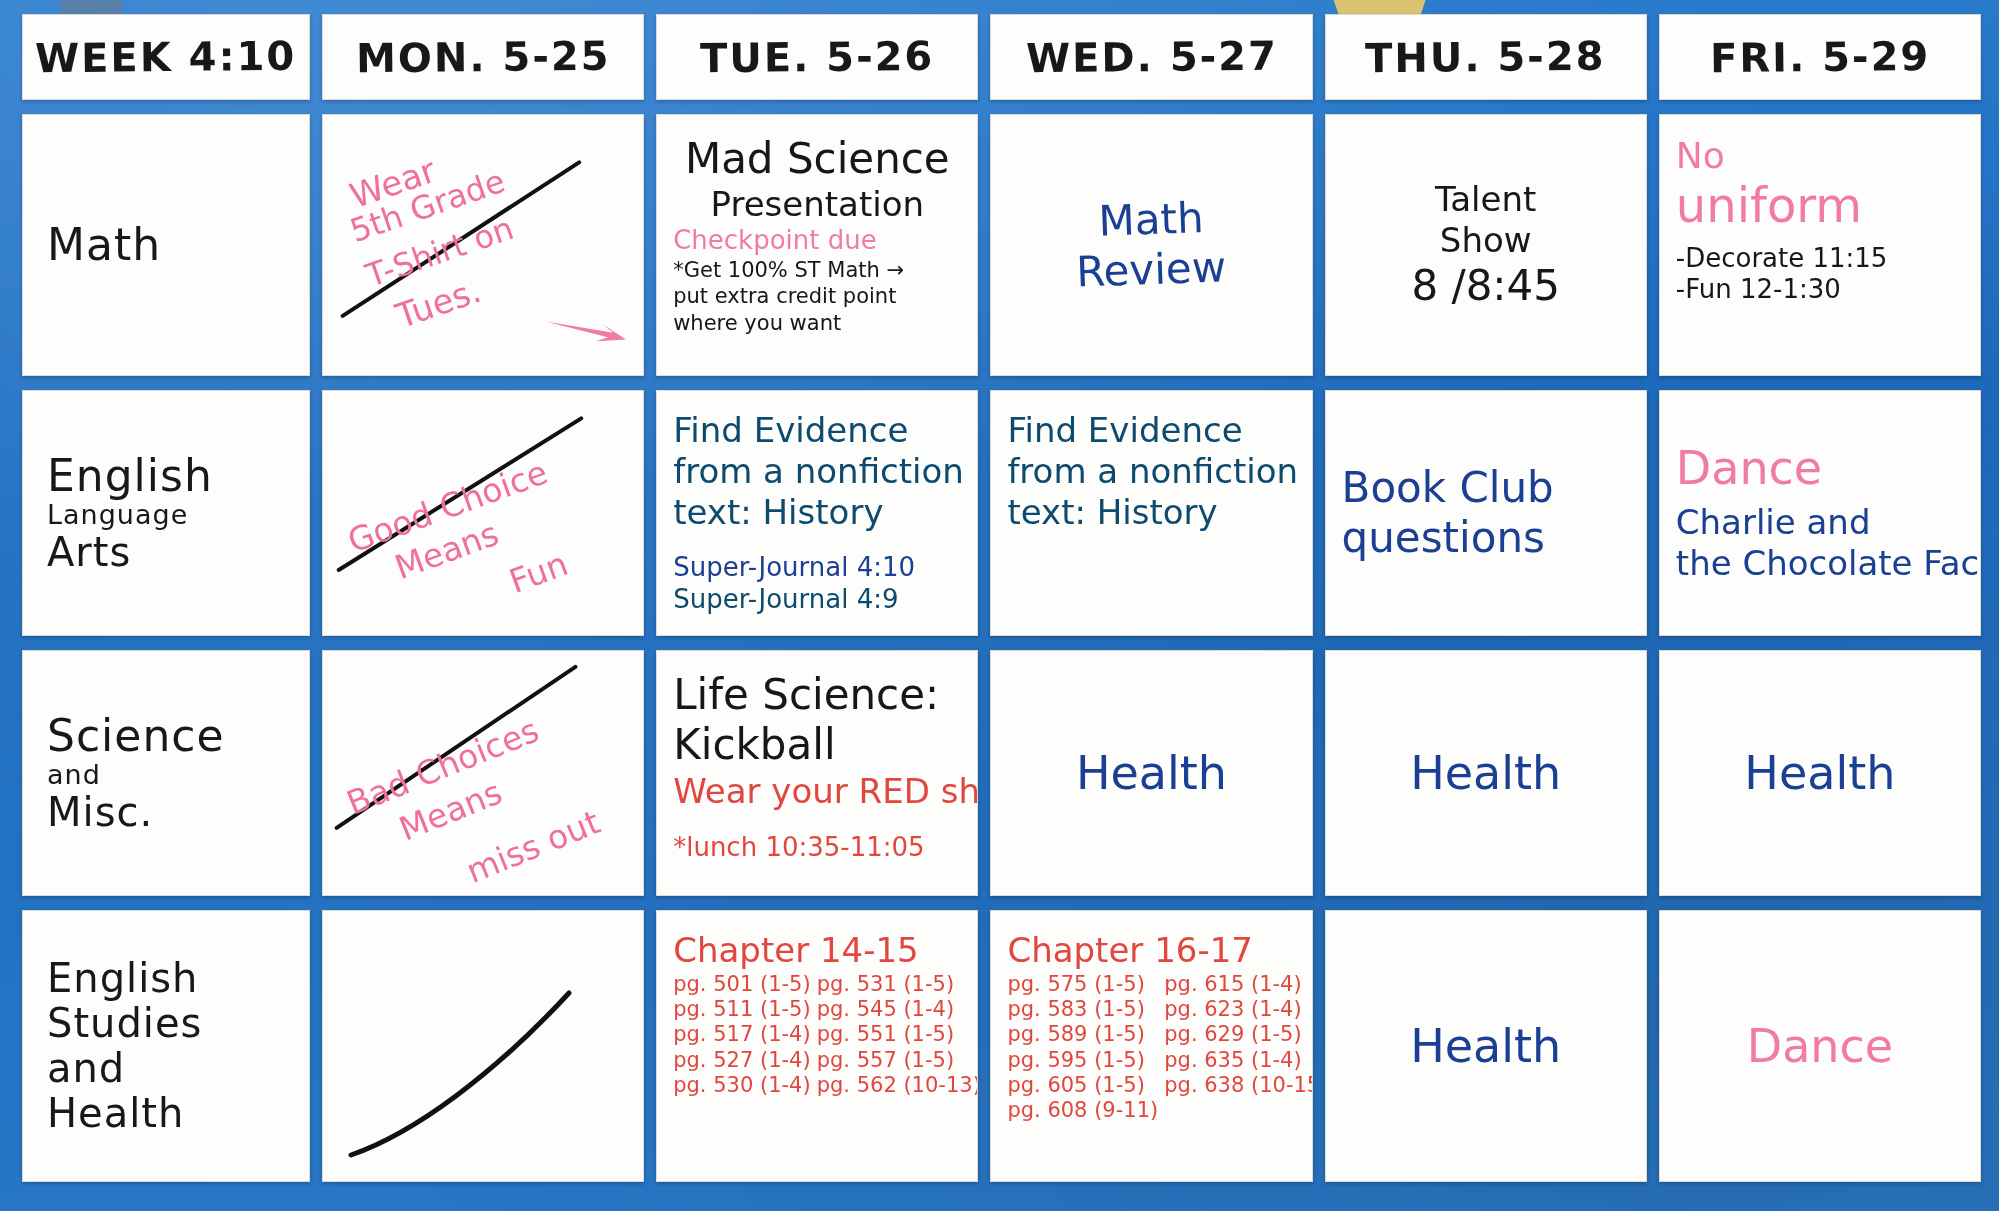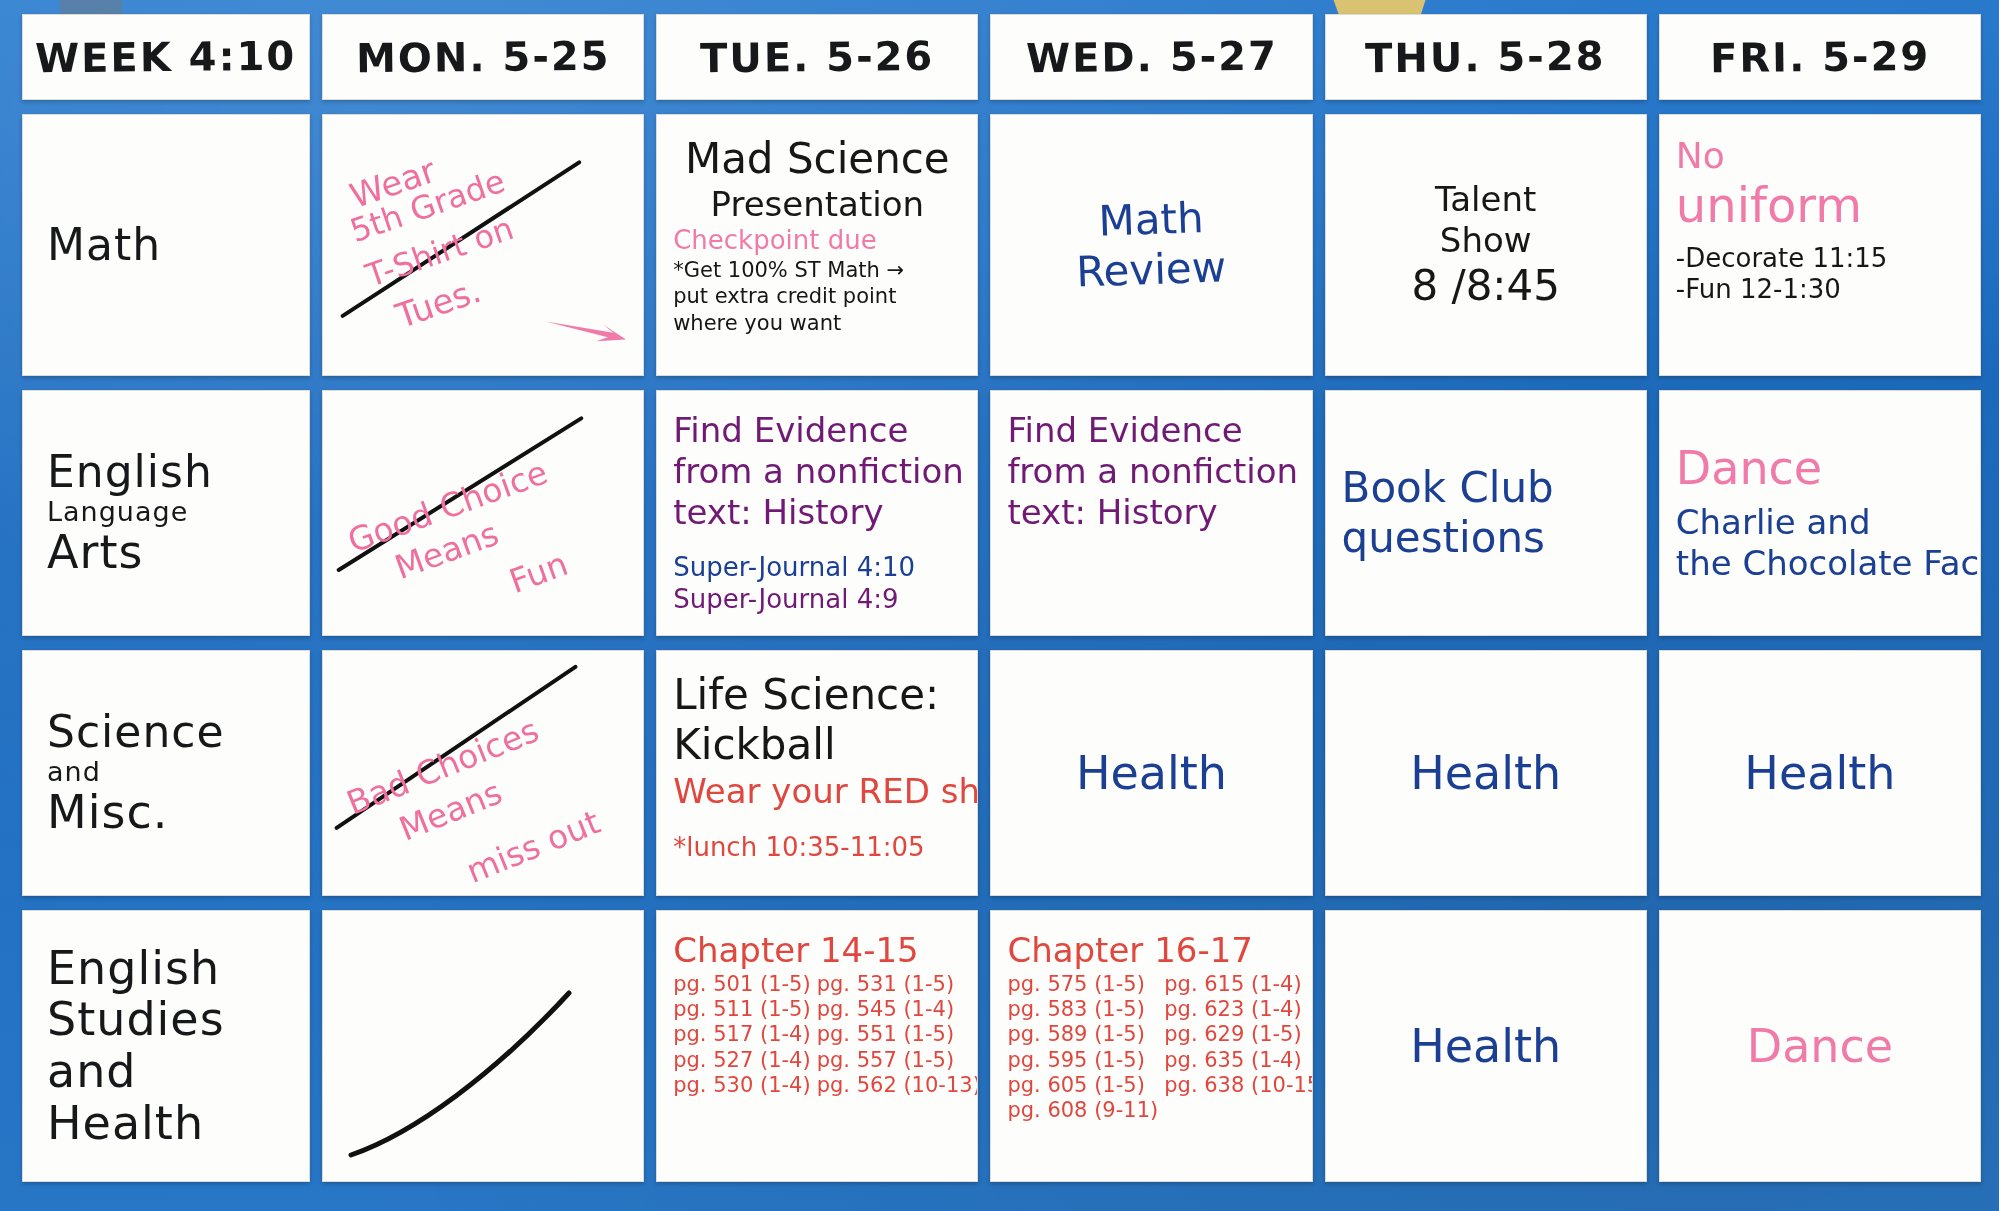--- a/index.html
+++ b/index.html
@@ -94,38 +94,38 @@
     font-size: 44px;
     color: #17181a;
     line-height: 1.12;
     letter-spacing: 1px;
     font-family: "DejaVu Sans", sans-serif;
   }
   .rowlabel .line.small {
     font-size: 27px;
   }
   .rowlabel .line.mid {
-    font-size: 46px;
+    font-size: 40px;
   }
   .content {
     padding: 20px 16px;
     display: flex;
     flex-direction: column;
     gap: 2px;
   }
   .t {
     display: block;
     line-height: 1.15;
     white-space: nowrap;
   }
 
   
   .black { color: #171717; }
   .blue { color: #1b3f93; }
-  .teal { color: #701a75; }
+  .teal { color: #0c4a6e; }
   .pink { color: #f07aa8; }
   .red  { color: #e0473f; }
 
   .big   { font-size: 42px; }
   .med   { font-size: 34px; }
   .sm    { font-size: 26px; }
   .xs    { font-size: 21px; }
   .center{ text-align: center; }
   .tilt1 { transform: rotate(-2deg); }
 

